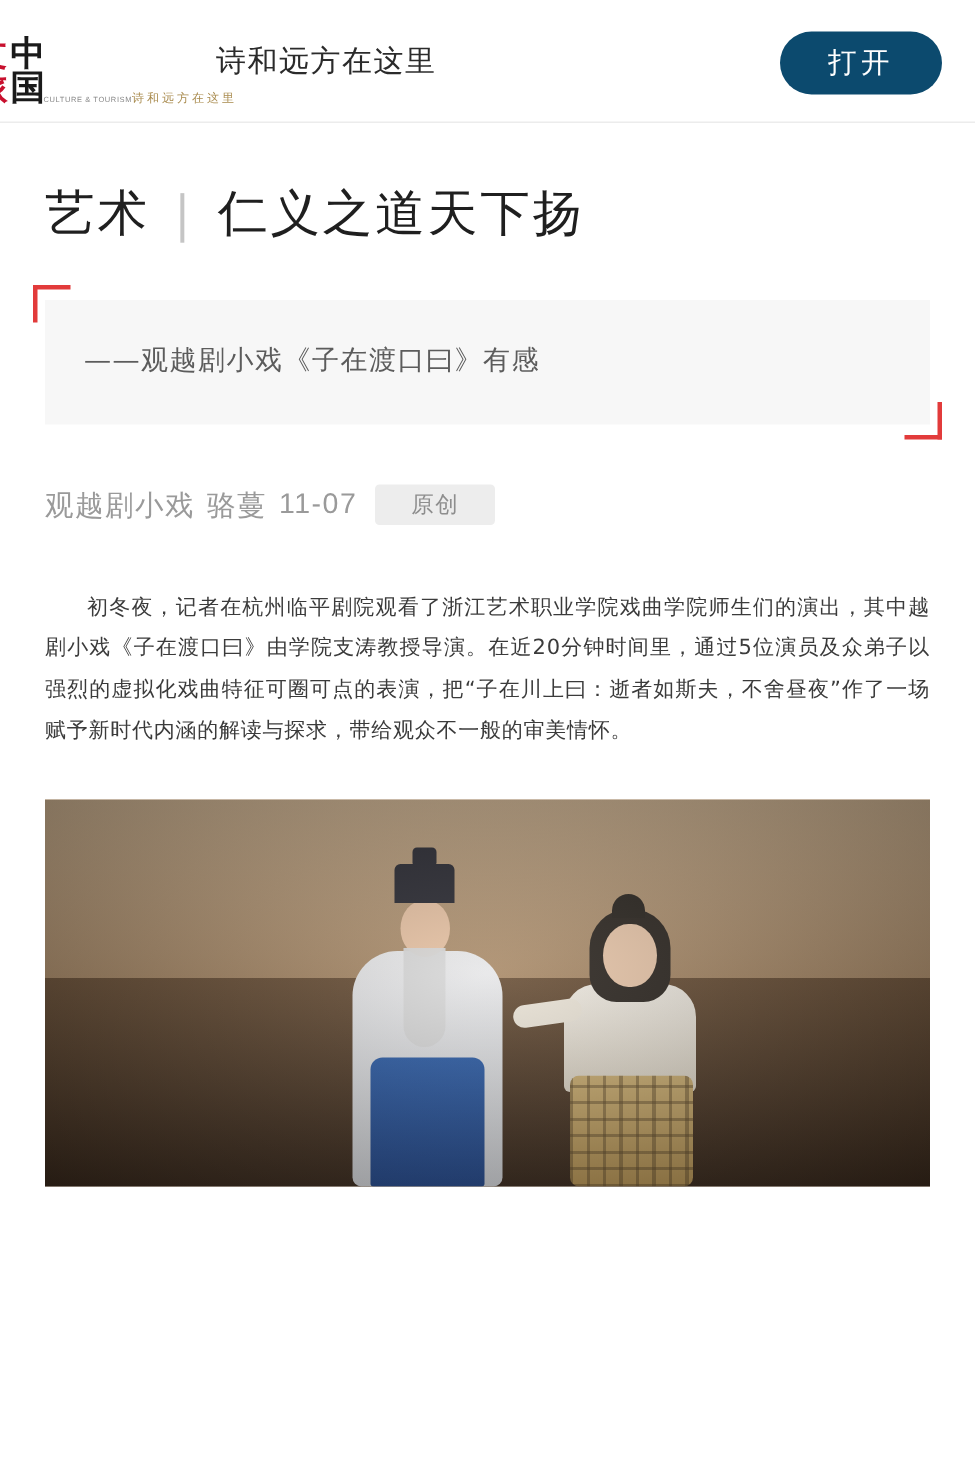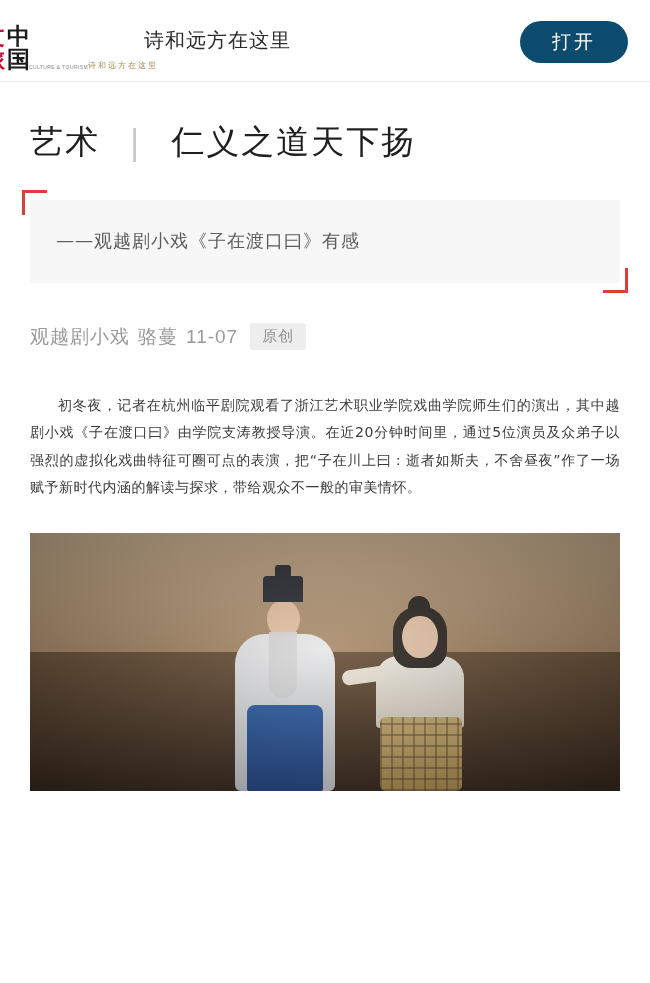--- a/index.html
+++ b/index.html
@@ -103,21 +103,20 @@
   }
   .headline {
     margin: 38px 0 0 0;
     font-family: "DejaVu Serif", serif;
     font-size: 33px;
     color: #1f1f1f;
     font-weight: normal;
     letter-spacing: 2px;
     display: flex;
     align-items: center;
-    gap: 13px;
   }
   .headline .cat {
     color: #1f1f1f;
   }
   .headline .sep {
     color: #c5c5c5;
     margin: 0 16px;
     font-weight: 300;
   }
 
@@ -158,21 +157,21 @@
     align-items: center;
     font-size: 19px;
     color: #9a9a9a;
     letter-spacing: 1px;
   }
   .meta .badge {
     margin-left: 12px;
     background: #ededed;
     color: #8e8e8e;
     font-size: 15px;
-    padding: 4px 12px;
+    padding: 4px 24px;
     border-radius: 3px;
     letter-spacing: 1px;
   }
 
   .body-text {
     margin: 42px 0 0 0;
     font-family: "DejaVu Sans", sans-serif;
     font-size: 14px;
     line-height: 1.95;
     color: #3b3b3b;

